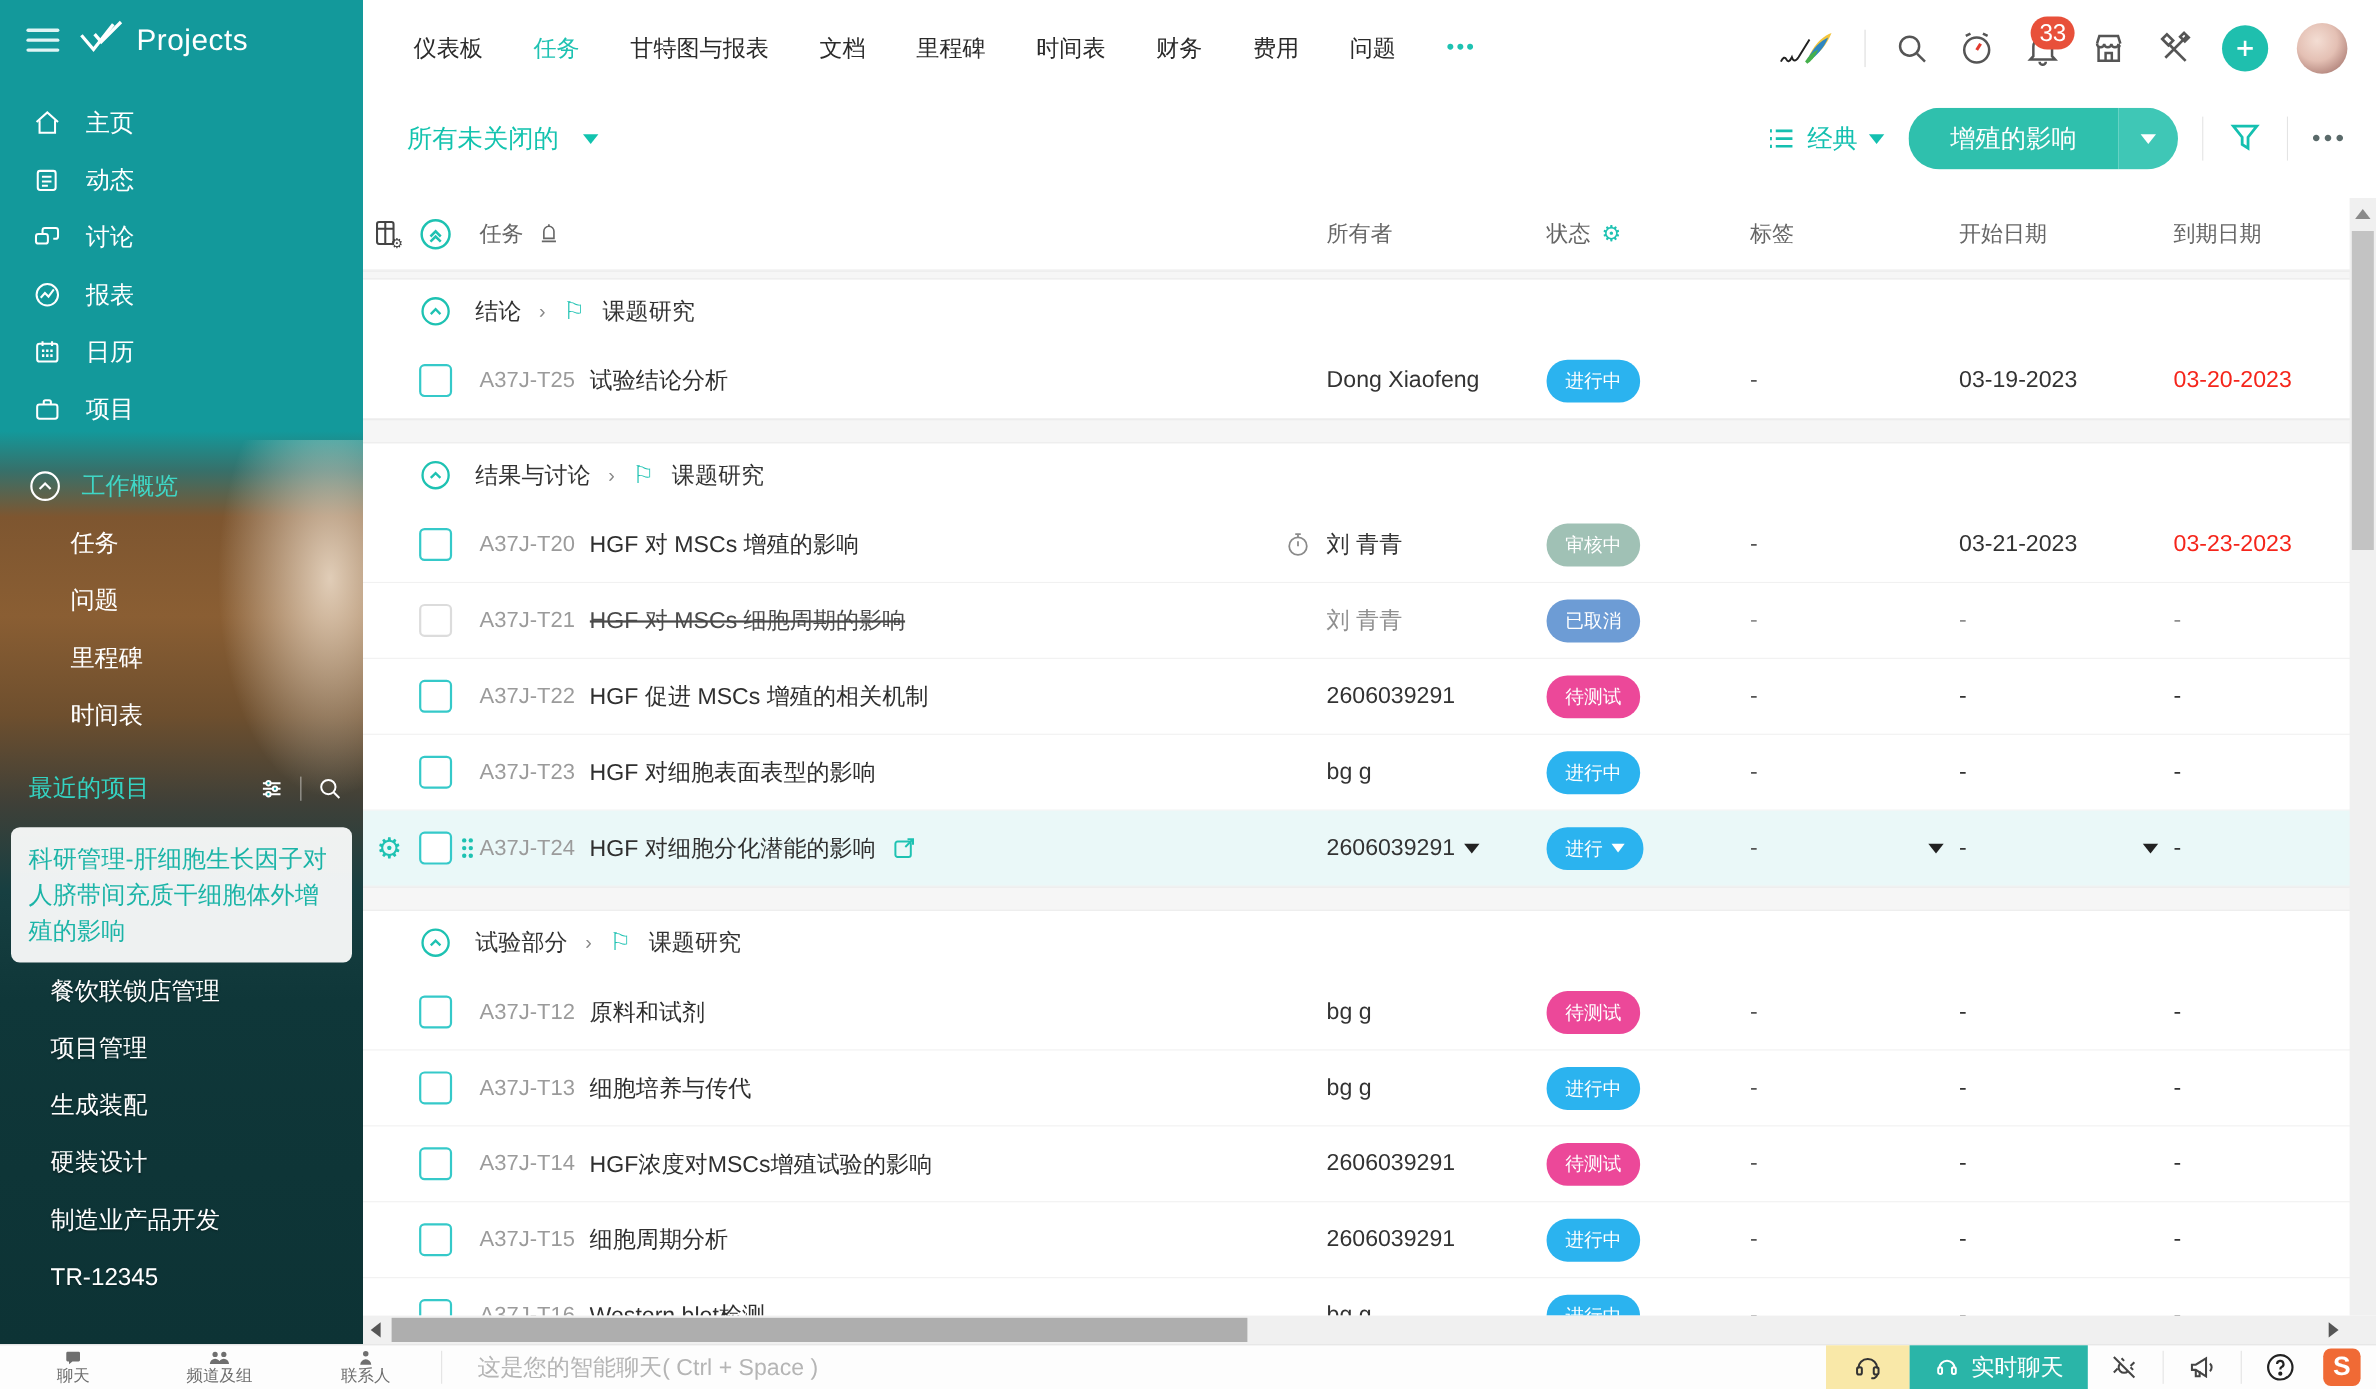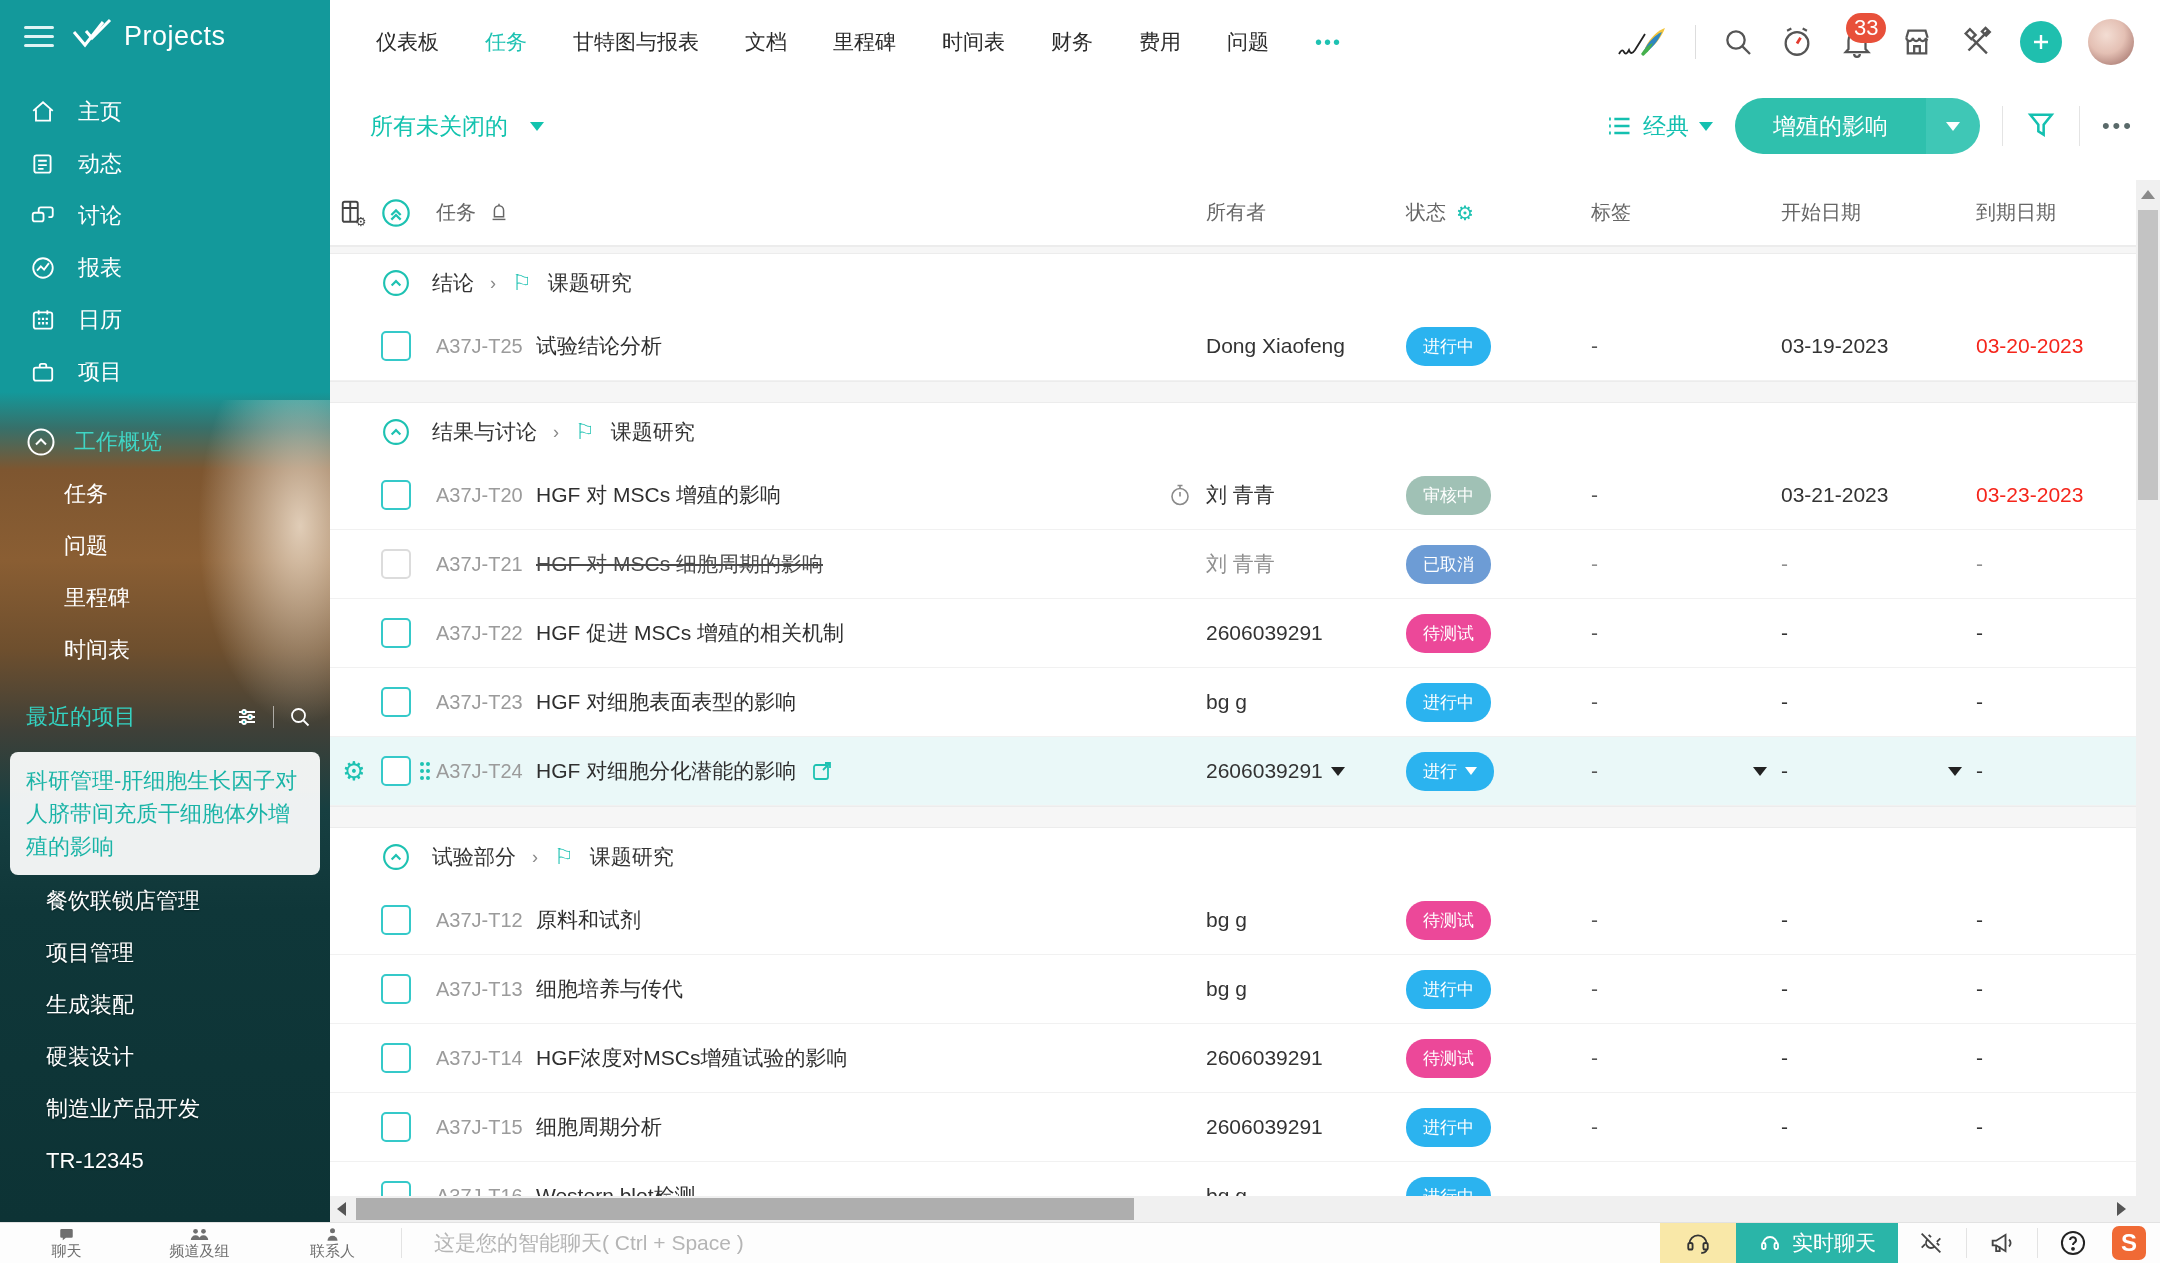--- a/index.html
+++ b/index.html
@@ -34,21 +34,21 @@
   .recent-label { color:#34d2c1; font-size:22px; flex:1; }
   .recent-tools { display:flex; align-items:center; gap:14px; }
   .recent-tools .vdiv { width:1px; height:22px; background:rgba(255,255,255,0.55); }
   .proj-card { position:relative; z-index:2; margin:10px 10px 0 10px; background:rgba(252,253,253,0.94);
     border-radius:8px; padding:12px 16px; color:#1bb4a7; font-size:22px; line-height:1.5; cursor:pointer; }
   .proj-item { position:relative; z-index:2; height:52px; display:flex; align-items:center; padding-left:46px;
     font-size:22px; cursor:pointer; text-shadow:0 1px 2px rgba(0,0,0,0.35); }
 
   
   #topbar { position:absolute; left:330px; top:0; width:1830px; height:88px; background:#fff;
-    border-bottom:4px solid #0c4a6e; display:flex; align-items:center; }
+    border-bottom:1px solid #0c4a6e; display:flex; align-items:center; }
   .tabs { display:flex; align-items:center; gap:46px; padding-left:46px; }
   .tab { font-size:21px; color:#2b2b2b; cursor:pointer; white-space:nowrap; }
   .tab.active { color:#1ec2b2; }
   .tab-more { color:#1ec2b2; font-size:20px; letter-spacing:2px; cursor:pointer; }
   .top-right { margin-left:auto; display:flex; align-items:center; gap:26px; padding-right:26px; }
   .tr-div { width:1px; height:34px; background:#ddd; }
   .tr-icon { position:relative; cursor:pointer; display:flex; align-items:center; justify-content:center; }
   .badge-n { position:absolute; top:-12px; left:6px; background:#e8503a; color:#fff; border-radius:16px;
     font-size:22px; padding:2px 8px; line-height:1.2; }
   .plus-btn { width:42px; height:42px; border-radius:50%; background:#1fbfae; color:#fff; display:flex;

